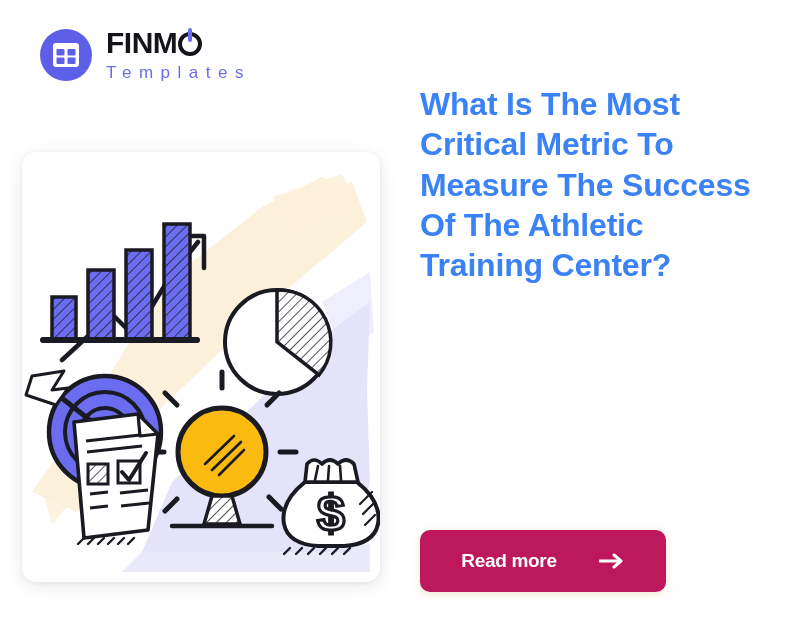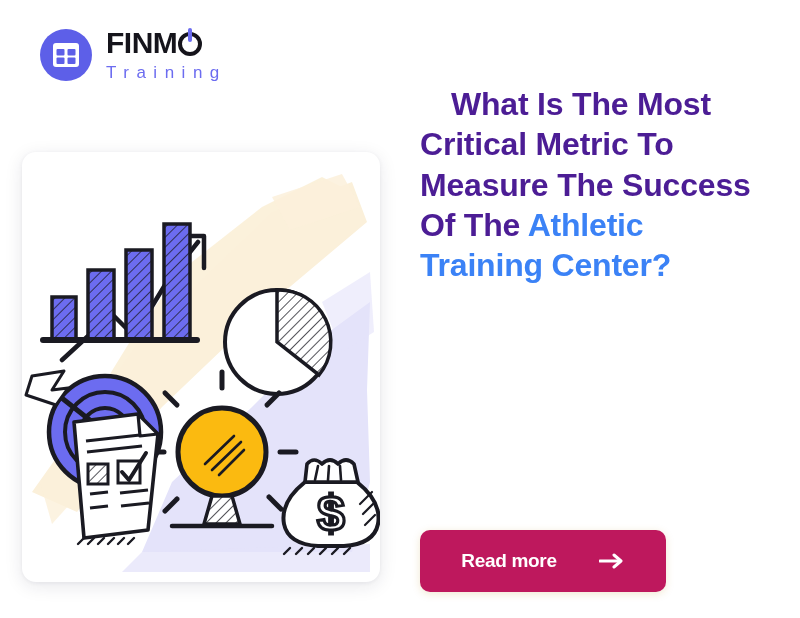--- a/index.html
+++ b/index.html
@@ -103,21 +103,21 @@
   .headline {
     position: absolute;
     left: 420px;
     top: 84px;
     width: 350px;
     font-size: 32px;
     font-weight: bold;
     line-height: 1.26;
     letter-spacing: -0.2px;
   }
-  .headline .lead  { color: #4c1d95; margin-left: 31px; }
+  .headline .lead  { color: #3b82f6; }
   .headline .topic { color: #3b82f6; }
 
   
   .cta {
     position: absolute;
     left: 420px;
     top: 530px;
     width: 246px;
     height: 62px;
     background: #be185d;
@@ -154,21 +154,21 @@
           <rect x="4.5" y="15.5" width="8" height="6.5" rx="1" fill="#5D5FE8"></rect>
           <rect x="15.5" y="15.5" width="8" height="6.5" rx="1" fill="#5D5FE8"></rect>
         </svg>
       </span>
     </div>
     <div class="logo-words">
       <div class="logo-wordmark">
         <span>FINM</span>
         <span class="logo-o"></span>
       </div>
-      <div class="logo-sub">Training</div>
+      <div class="logo-sub">Templates</div>
     </div>
   </div>
 
   <div class="illus-card">
     <svg viewBox="0 0 358 430" preserveAspectRatio="xMidYMid slice" aria-hidden="true">
       <defs>
         <pattern id="hatchDark" width="7" height="7" patternTransform="rotate(45)" patternUnits="userSpaceOnUse">
           <line x1="0" y1="0" x2="0" y2="7" stroke="#1A1A22" stroke-width="1.6"></line>
         </pattern>
         <pattern id="hatchOnPurple" width="7" height="7" patternTransform="rotate(45)" patternUnits="userSpaceOnUse">

